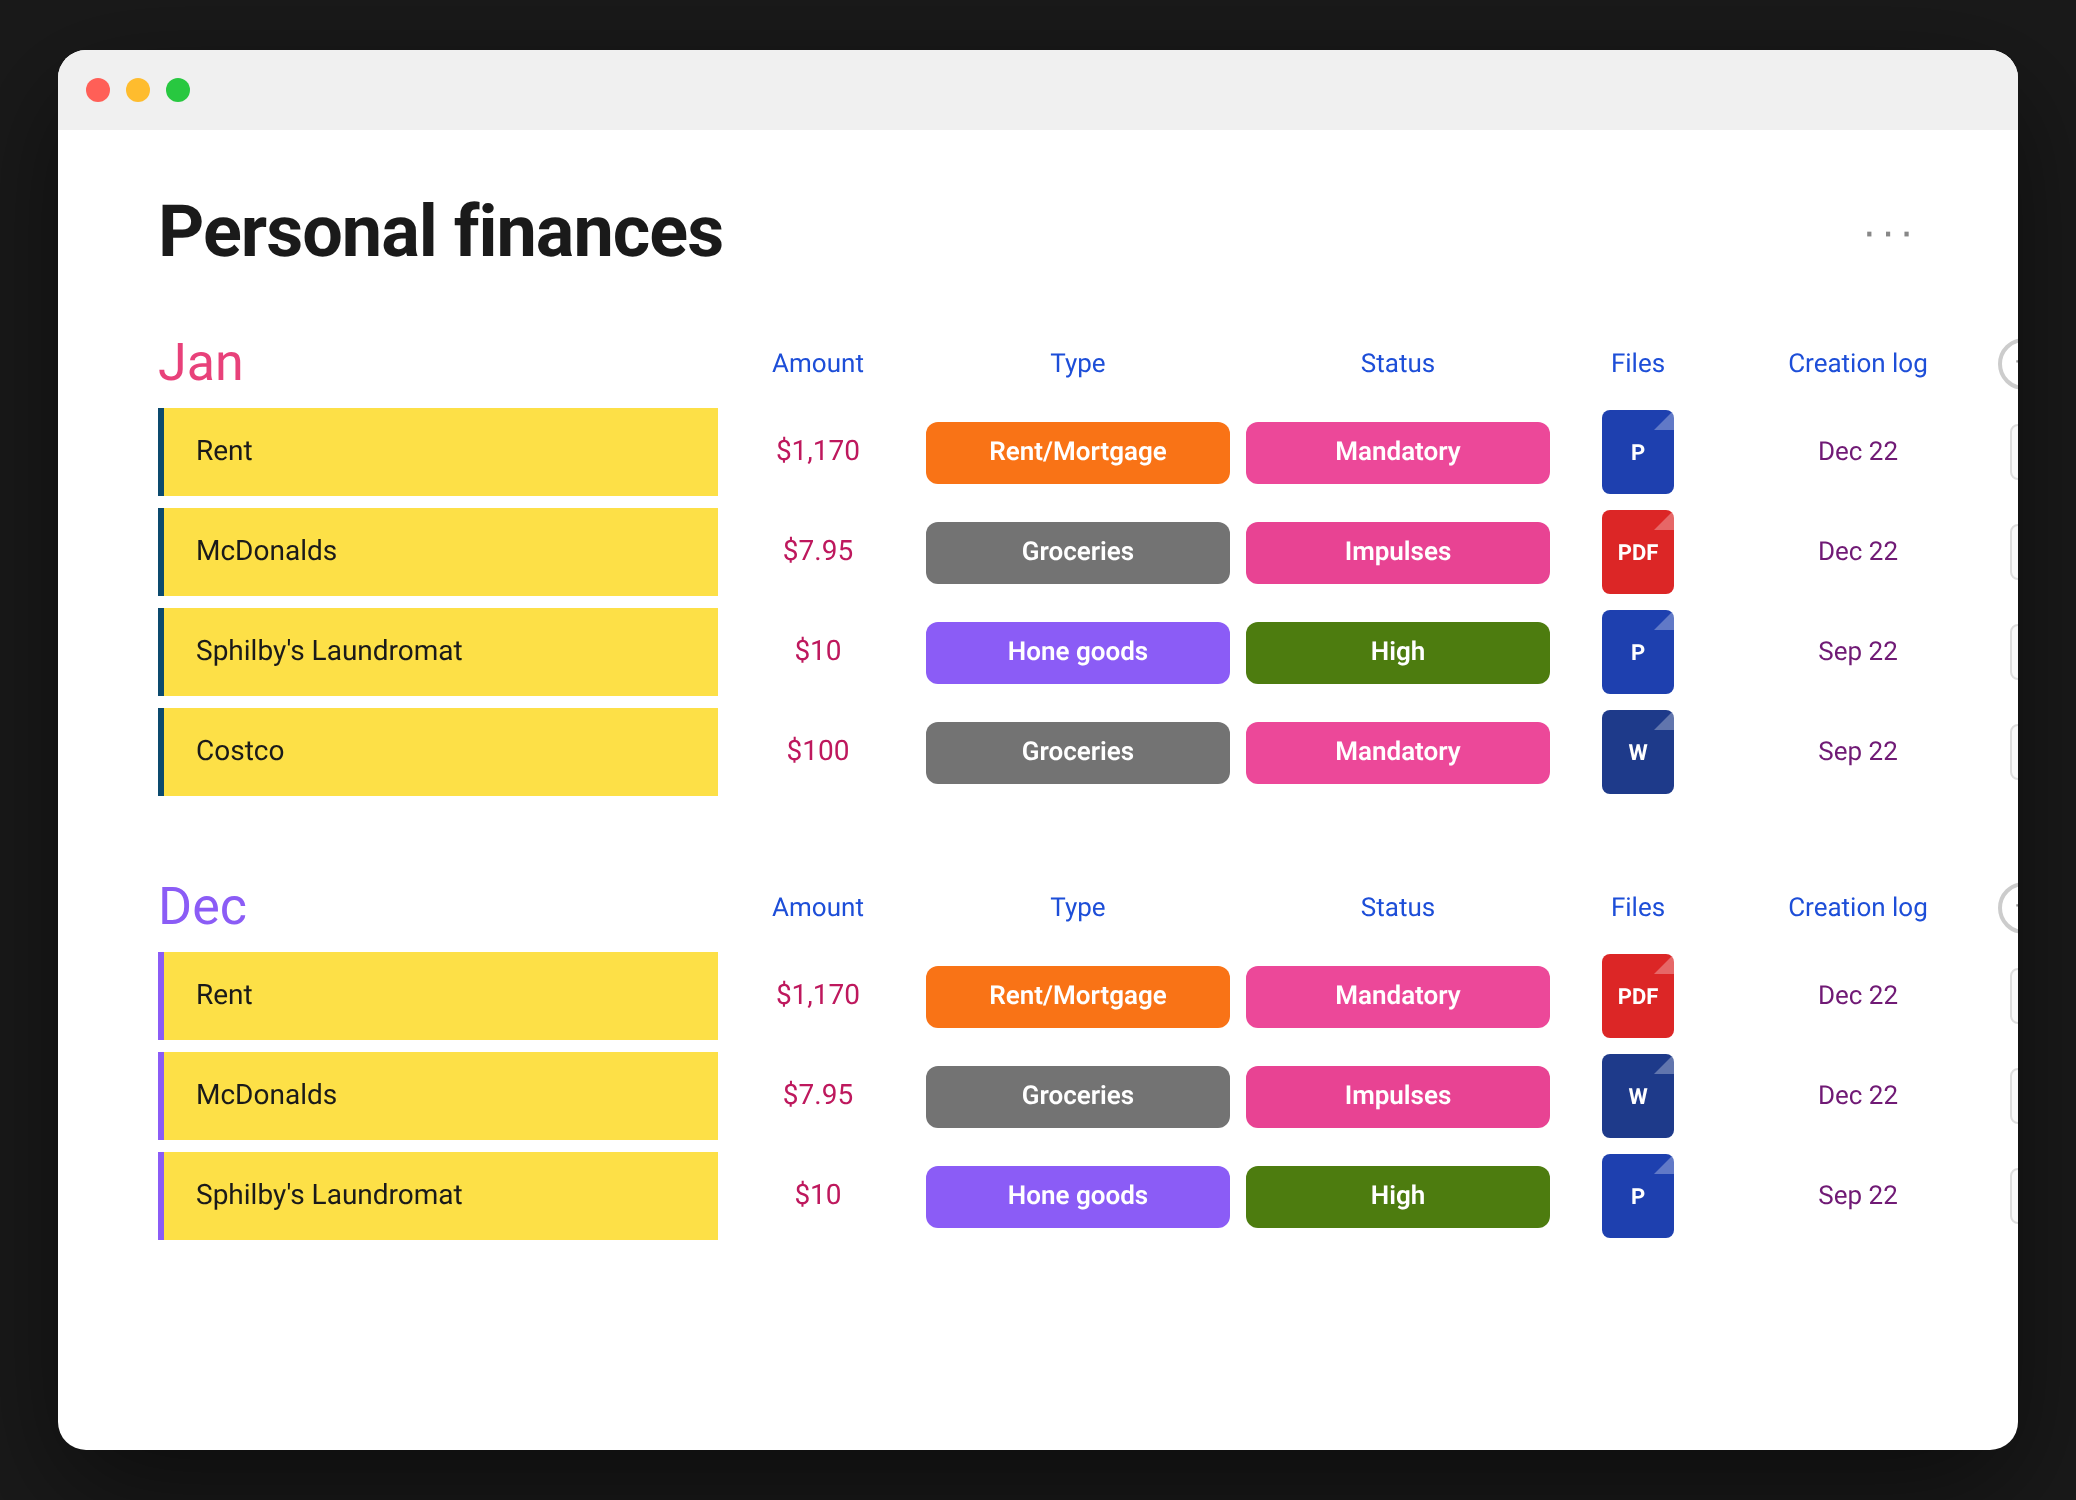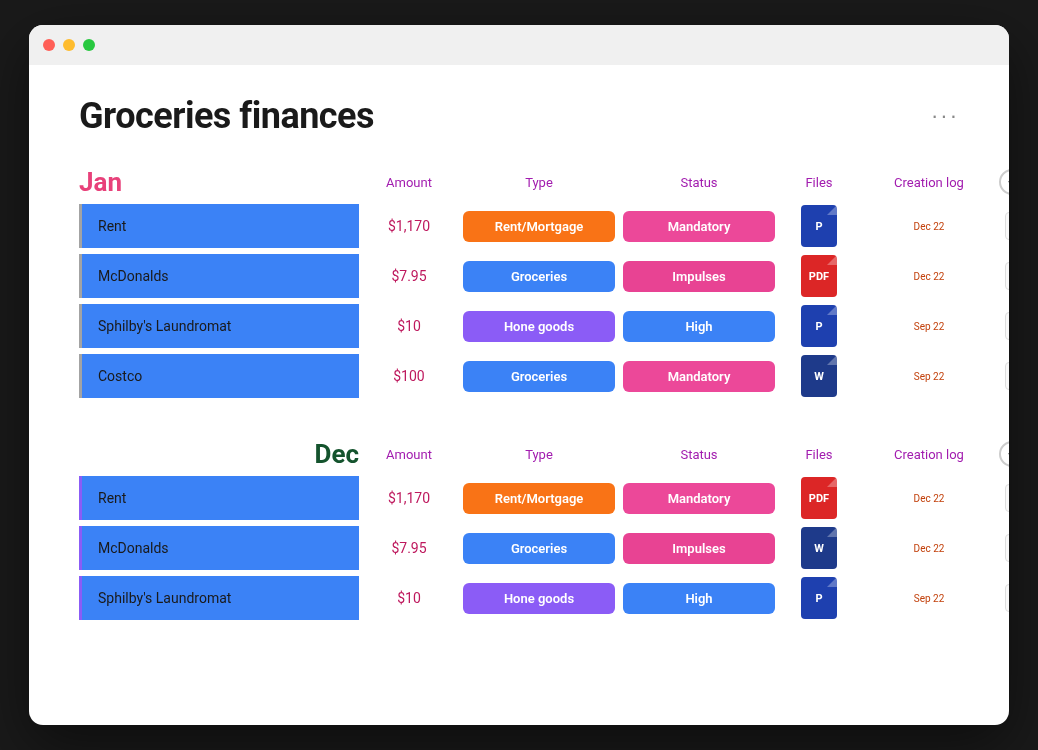--- a/index.html
+++ b/index.html
@@ -57,27 +57,27 @@
     }
     .section { margin-bottom: 40px; }
     .section-header {
       display: grid;
       grid-template-columns: 280px 100px 160px 160px 80px 140px 40px;
       align-items: center;
       margin-bottom: 6px;
     }
     .section-month {
       font-size: 26px;
-      font-weight: 700;
+      font-weight: 400;
     }
     .jan-color { color: #e8417a; }
-    .dec-color { color: #14532d; text-align: right; }
+    .dec-color { color: #8b5cf6; }
     .col-header {
       font-size: 13px;
-      color: #a21caf;
+      color: #1d4ed8;
       text-align: center;
     }
     .col-header-amount { text-align: center; }
     .add-btn {
       width: 26px;
       height: 26px;
       border-radius: 50%;
       border: 2px solid #ccc;
       background: none;
       cursor: pointer;
@@ -88,25 +88,25 @@
       color: #999;
     }
     .table-row {
       display: grid;
       grid-template-columns: 280px 100px 160px 160px 80px 140px 40px;
       align-items: center;
       margin-bottom: 4px;
       min-height: 46px;
     }
     .row-name {
-      background: #3b82f6;
+      background: #fde047;
       padding: 10px 12px 10px 16px;
       font-size: 14px;
       color: #1a1a1a;
-      border-left: 3px solid #a3a3a3;
+      border-left: 3px solid #0c4a6e;
       min-height: 44px;
       display: flex;
       align-items: center;
     }
     .dec-section .row-name {
       border-left-color: #8b5cf6;
     }
     .row-amount {
       text-align: center;
       font-size: 14px;
@@ -115,25 +115,25 @@
     .badge {
       padding: 8px 14px;
       border-radius: 6px;
       font-size: 13px;
       font-weight: 600;
       color: white;
       text-align: center;
       margin: 0 4px;
     }
     .badge-orange { background: #f97316; }
-    .badge-purple { background: #3b82f6; }
+    .badge-purple { background: #737373; }
     .badge-dark-green { background: #8b5cf6; }
     .badge-green { background: #ec4899; }
     .badge-pink { background: #e84393; }
-    .badge-lime { background: #3b82f6; }
+    .badge-lime { background: #4d7c0f; }
     .file-icon {
       width: 36px;
       height: 42px;
       border-radius: 4px;
       display: flex;
       align-items: center;
       justify-content: center;
       font-size: 11px;
       font-weight: 700;
       color: white;
@@ -148,22 +148,22 @@
       position: absolute;
       top: 0;
       right: 0;
       width: 10px;
       height: 10px;
       background: rgba(255,255,255,0.3);
       clip-path: polygon(100% 0, 100% 100%, 0 100%);
     }
     .creation-log {
       text-align: center;
-      font-size: 10px;
-      color: #c2410c;
+      font-size: 13px;
+      color: #701a75;
     }
     .action-btn {
       width: 28px;
       height: 28px;
       border-radius: 4px;
       border: 1px solid #ddd;
       background: #f9f9f9;
       cursor: pointer;
       display: flex;
       align-items: center;
@@ -182,21 +182,21 @@
 <body>
 
 <div class="window">
   <div class="titlebar">
     <div class="dot dot-red"></div>
     <div class="dot dot-yellow"></div>
     <div class="dot dot-green"></div>
   </div>
   <div class="content">
     <div class="page-header">
-      <h1 class="page-title">Groceries finances</h1>
+      <h1 class="page-title">Personal finances</h1>
       <button class="more-btn">···</button>
     </div>
 
     <div id="sections-container">
         <div class="section ">
           <div class="section-header">
             <div class="section-month jan-color">Jan</div>
             <div class="col-header col-header-amount">Amount</div>
             <div class="col-header">Type</div>
             <div class="col-header">Status</div>

